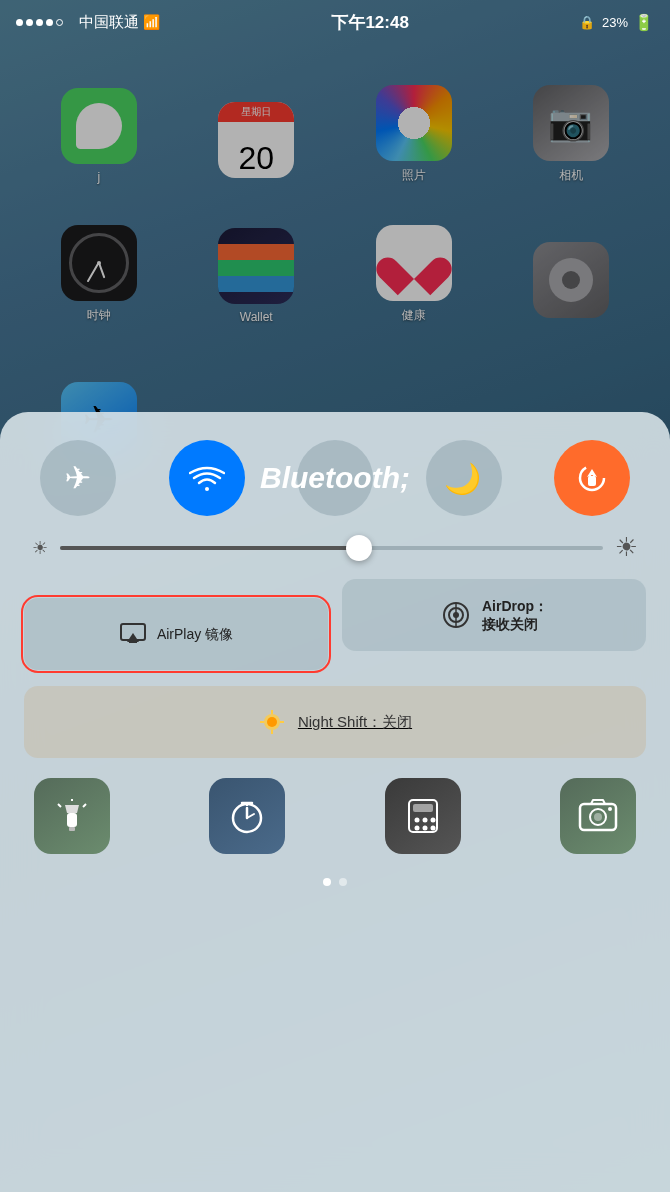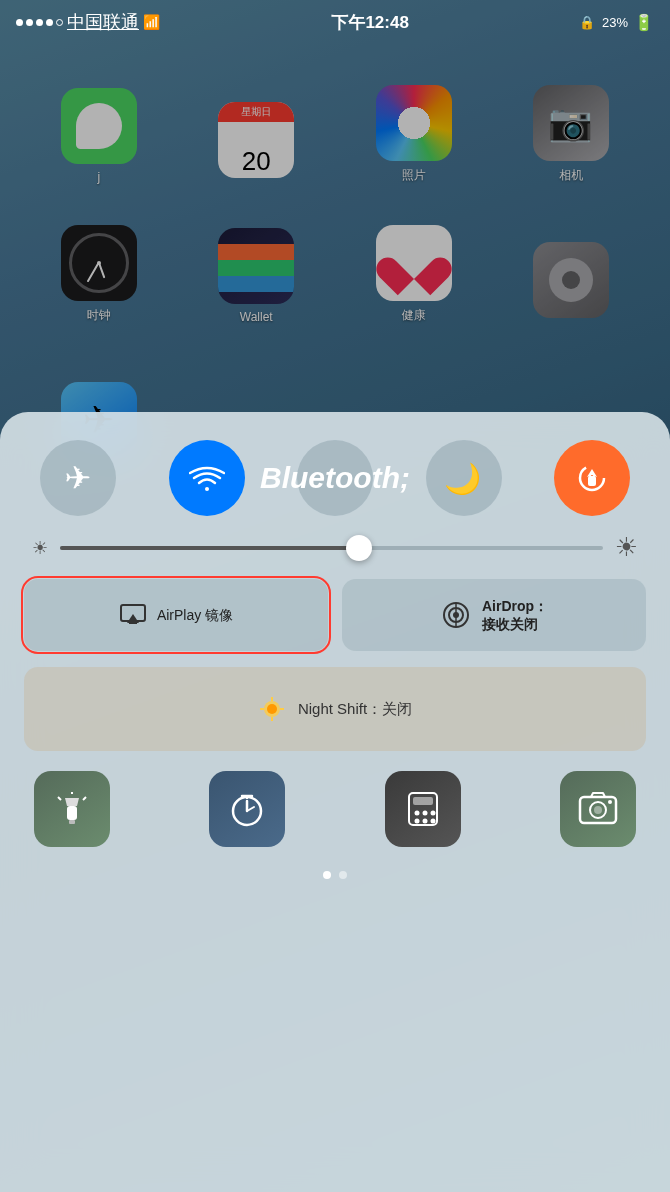--- a/index.html
+++ b/index.html
@@ -323,33 +323,35 @@
       align-items: center;
       justify-content: center;
       gap: 10px;
       cursor: pointer;
       position: relative;
     }
 
     .cc-button.selected {
       outline: 2px solid #ff3b30;
       outline-offset: 1px;
+      margin-top: 19px;
     }
     .cc-button-text { font-size: 14px; color: #222; font-weight: 500; line-height: 1.3; }
 
     
     .night-shift-btn {
-      height: 84px;
+      height: 72px;
       background: rgba(200,180,150,0.4);
       border-radius: 14px;
       display: flex;
       align-items: center;
       justify-content: center;
       gap: 12px;
       cursor: pointer;
+      text-decoration: underline;
     }
     .night-shift-text { font-size: 15px; color: #333; font-weight: 500; }
 
     
     .bottom-apps {
       display: flex;
       justify-content: space-between;
       padding: 0 10px;
       margin-top: 4px;
     }
@@ -400,21 +402,21 @@
 
 <div class="status-bar">
   <div class="status-left">
     <div class="signal-dots">
       <div class="signal-dot"></div>
       <div class="signal-dot"></div>
       <div class="signal-dot"></div>
       <div class="signal-dot"></div>
       <div class="signal-dot empty"></div>
     </div>
-    <span style="font-size:18px; margin-left:0;text-decoration:underline;">中国联通</span>
+    <span style="font-size:15px; margin-left:12px;">中国联通</span>
     <span style="font-size:14px;">📶</span>
   </div>
   <div class="status-center">下午12:48</div>
   <div class="status-right">
     <span>🔒</span>
     <span>23%</span>
     <span style="font-size:16px;">🔋</span>
   </div>
 </div>
 
@@ -422,21 +424,21 @@
 
   <div class="app-icon-wrapper">
     <div class="app-icon icon-messages"></div>
     <span class="app-label">j</span>
   </div>
   <div class="app-icon-wrapper">
     <div class="app-icon icon-calendar">
       <div class="cal-header" style="width:100%;height:20px;background:#ff3b30;border-radius:10px 10px 0 0;display:flex;align-items:center;justify-content:center;color:white;font-size:10px;position:absolute;top:0;">
         <span>星期日</span>
       </div>
-      <div class="cal-day" style="position:absolute;bottom:4px;font-size:26px;font-weight:200;color:#000;">20</div>
+      <div class="cal-day" style="position:absolute;bottom:4px;font-size:32px;font-weight:200;color:#000;">20</div>
     </div>
     <span class="app-label"></span>
   </div>
   <div class="app-icon-wrapper">
     <div class="app-icon icon-photos"></div>
     <span class="app-label">照片</span>
   </div>
   <div class="app-icon-wrapper">
     <div class="app-icon icon-camera">
       <span style="font-size:36px;">📷</span>

